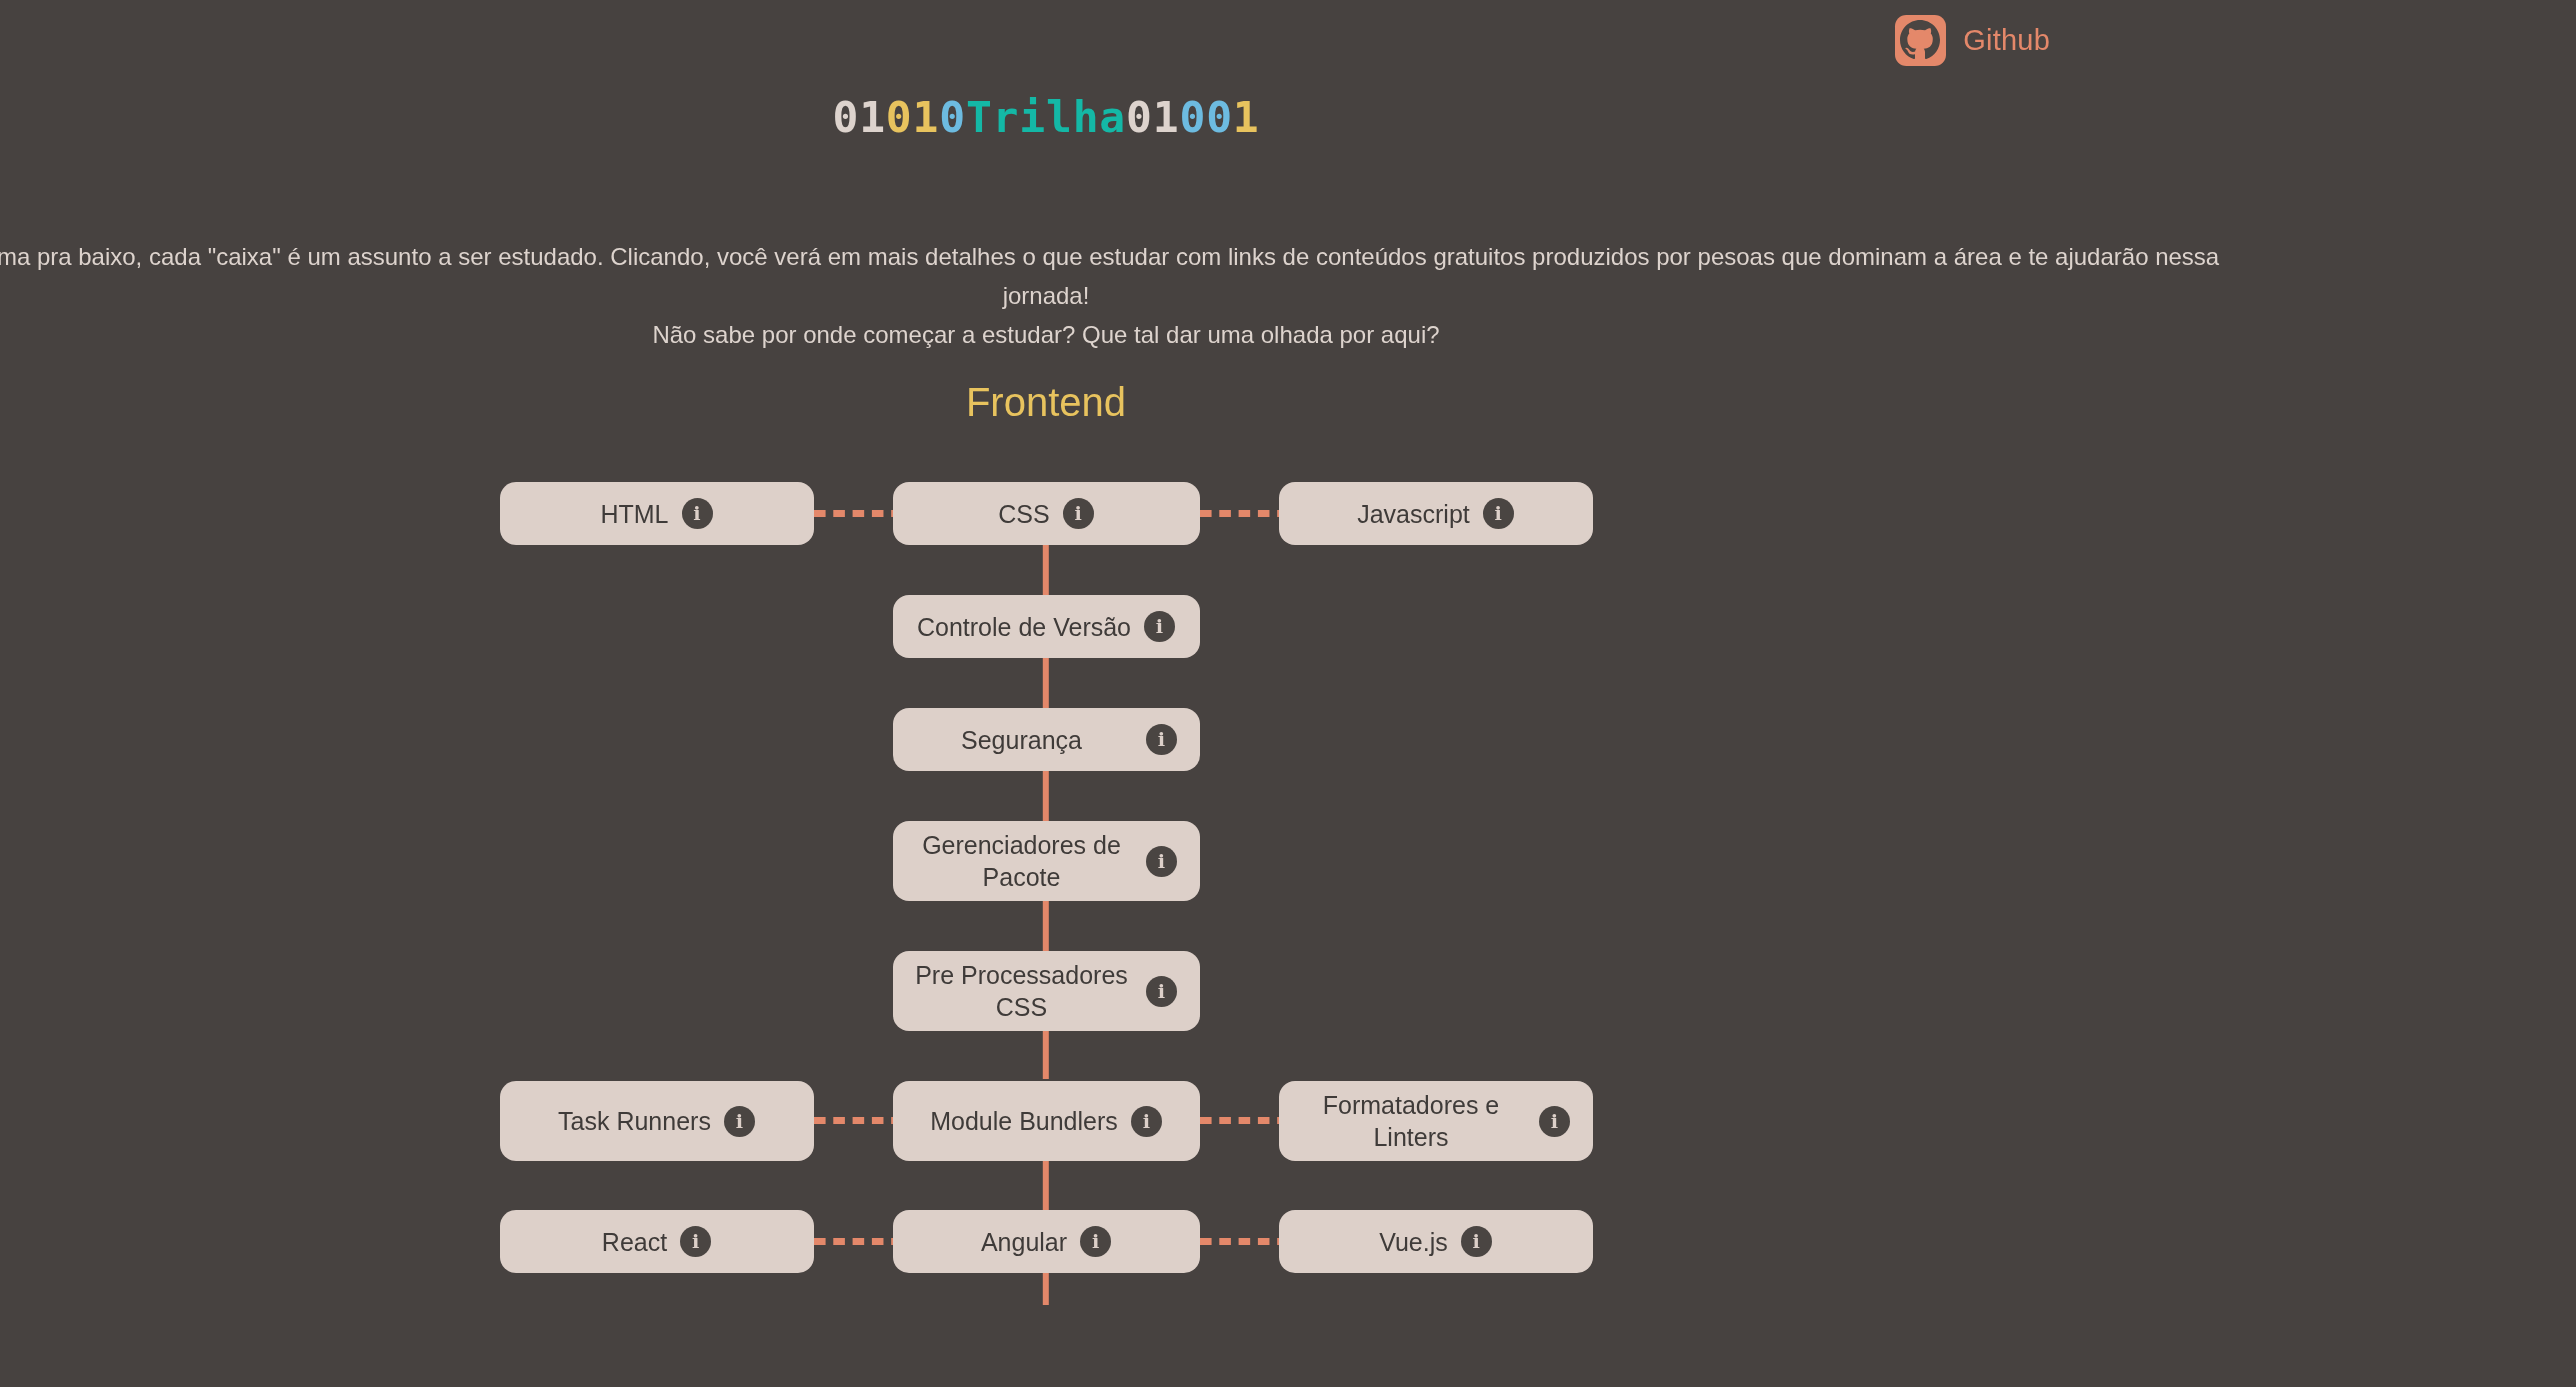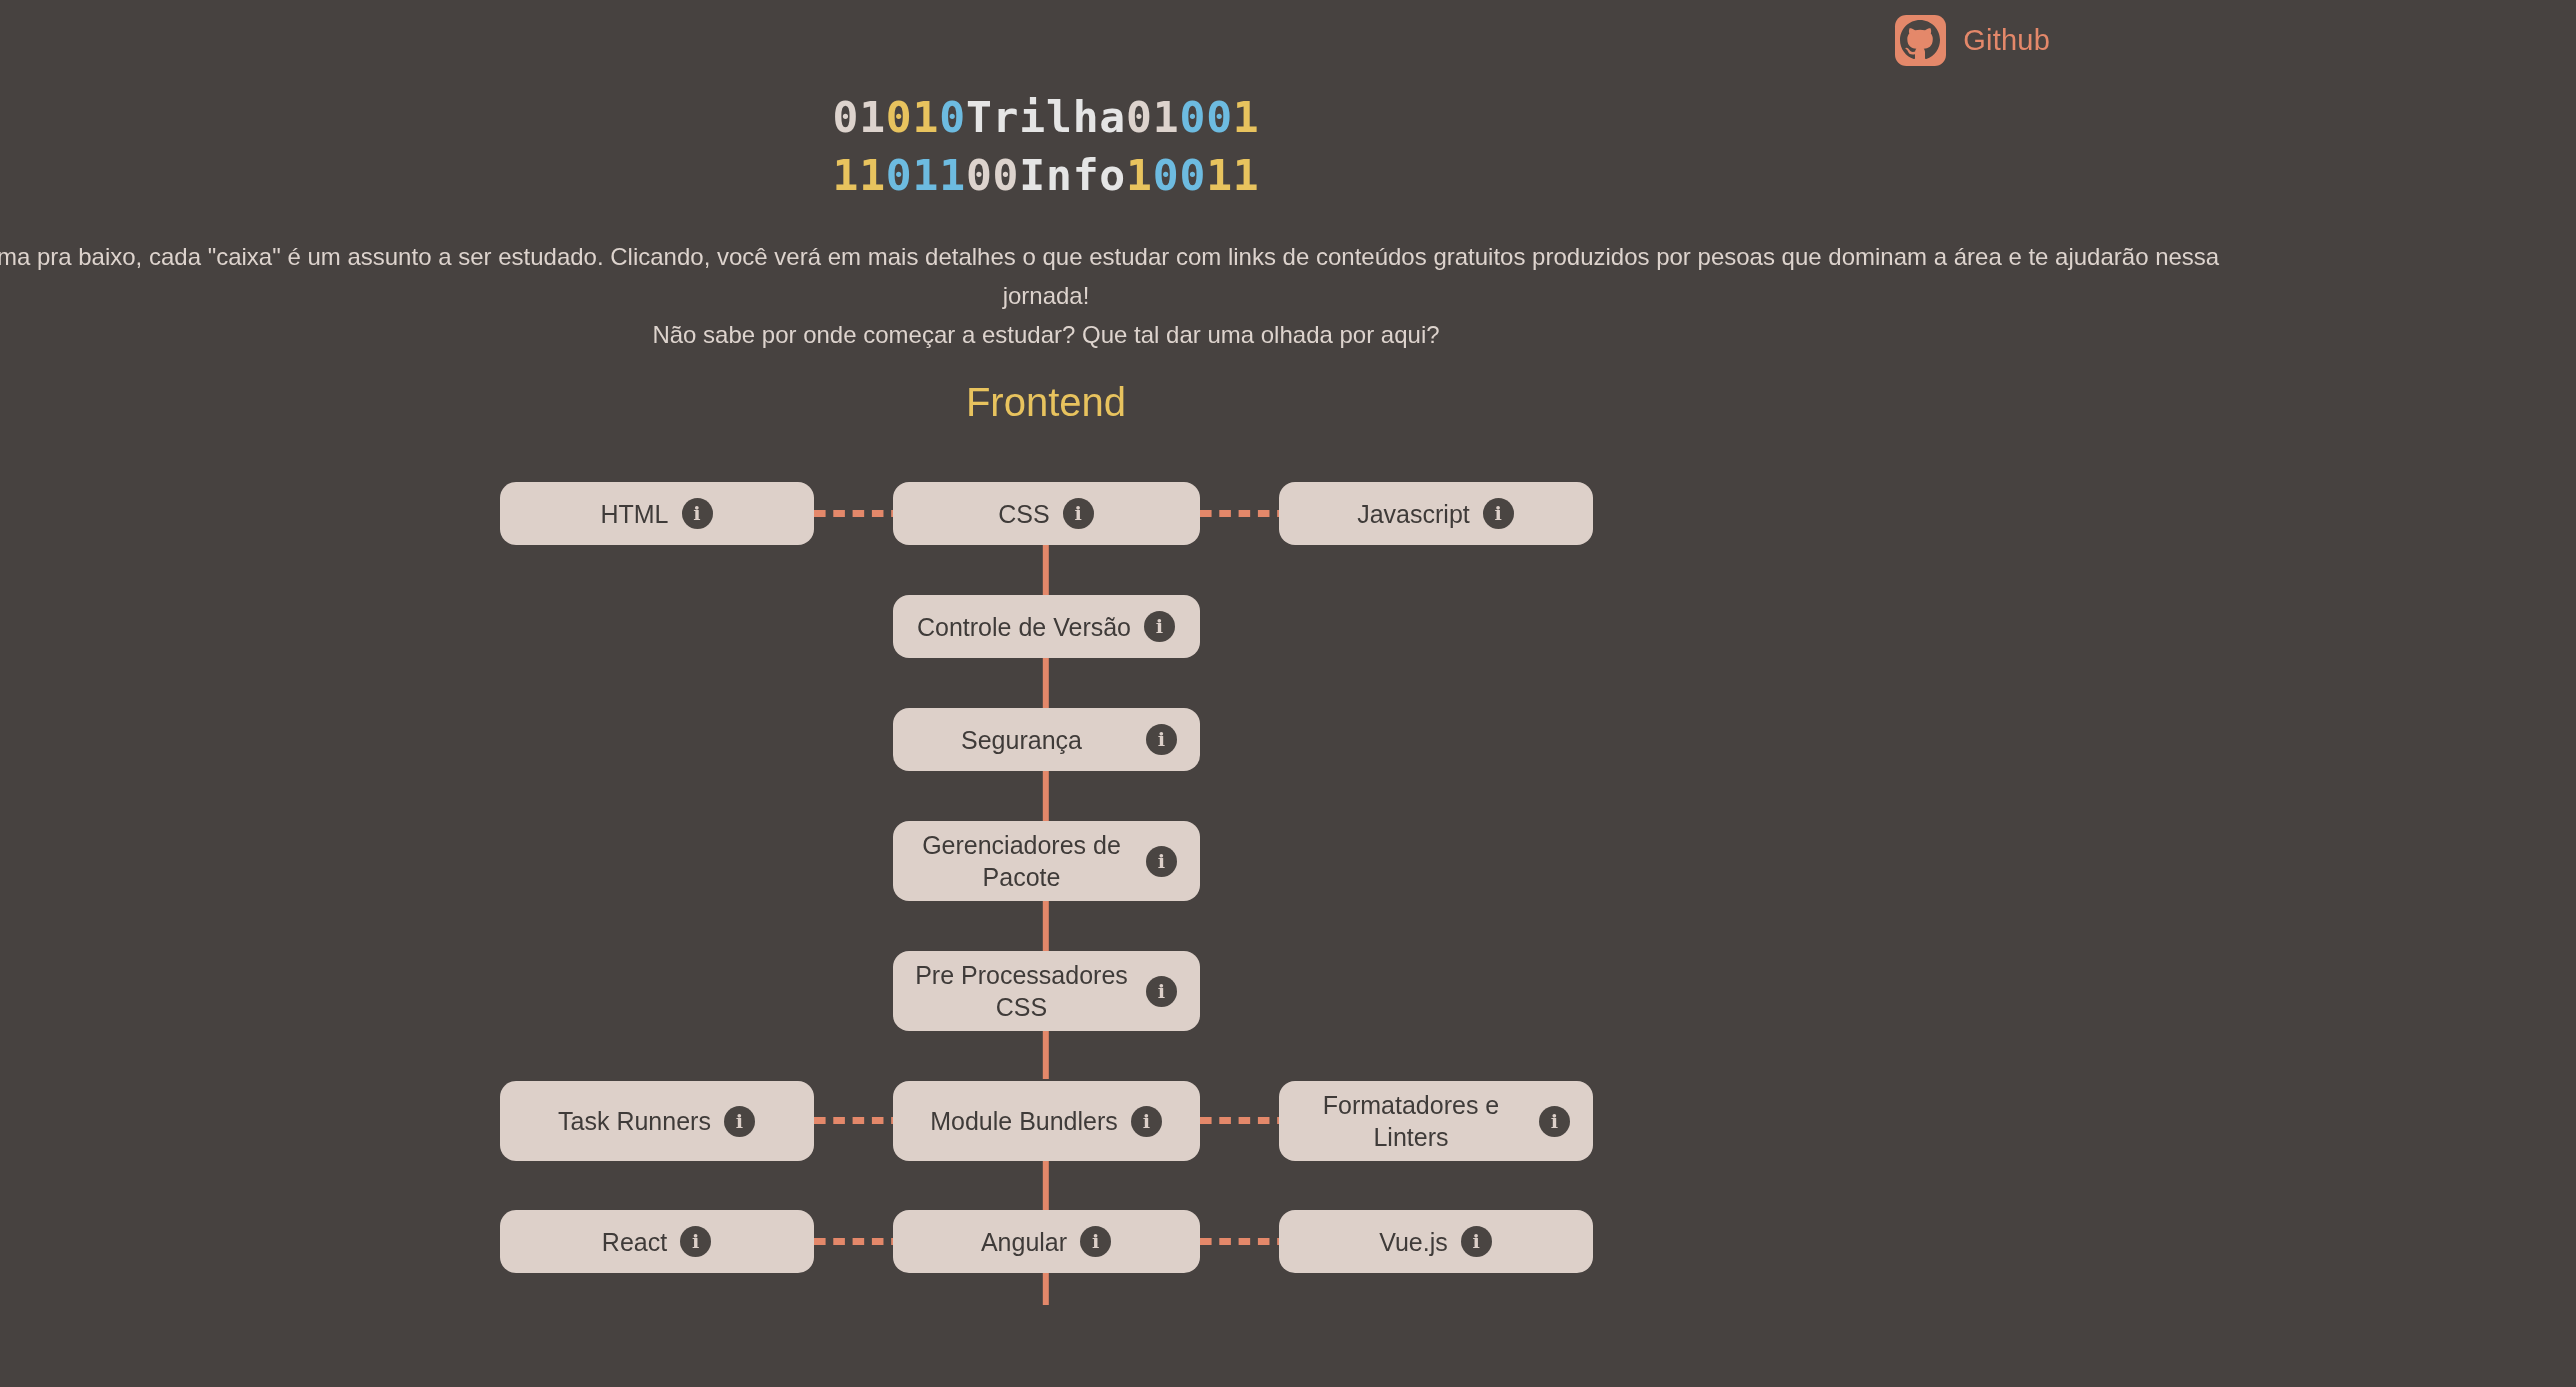--- a/index.html
+++ b/index.html
@@ -57,21 +57,21 @@
     font-family: "DejaVu Sans Mono", "Liberation Mono", monospace;
     font-weight: bold;
     font-size: 43px;
     line-height: 58px;
     letter-spacing: 0.8px;
   }
   .title-line { display: block; white-space: pre; }
   .c-cream  { color: #ddd3cd; }
   .c-yellow { color: #e8c35e; }
   .c-blue   { color: #6dbbe0; }
-  .c-orange { color: #e5e5e5; }
+  .c-orange { color: #14b8a6; }
 
   
   .intro {
     position: absolute;
     top: 237px;
     left: 50%;
     transform: translateX(-50%);
     width: 2436px;
     text-align: center;
     color: #ddd3cd;
@@ -191,21 +191,20 @@
           2 .27c1.53-1.04 2.2-.82 2.2-.82.44 1.1.16 1.92.08 2.12.51.56.82 1.27.82 2.15 0 3.07-1.87
           3.75-3.65 3.95.29.25.54.73.54 1.48 0 1.07-.01 1.93-.01 2.2 0 .21.15.46.55.38A8.012 8.012 0 0 0
           16 8c0-4.42-3.58-8-8-8z"></path>
       </svg>
     </span>
     <span class="github-label">Github</span>
   </a>
 
   <div class="title-block">
     <span class="title-line" id="title-line-1"><span class="c-cream">01</span><span class="c-yellow">01</span><span class="c-blue">0</span><span class="c-orange">Trilha</span><span class="c-cream">01</span><span class="c-blue">00</span><span class="c-yellow">1</span></span>
-    <span class="title-line" id="title-line-2"><span class="c-yellow">11</span><span class="c-blue">011</span><span class="c-cream">00</span><span class="c-orange">Info</span><span class="c-yellow">1</span><span class="c-blue">00</span><span class="c-yellow">11</span></span>
   </div>
 
   <div class="intro">
     <p>Lendo de cima pra baixo, cada "caixa" é um assunto a ser estudado. Clicando, você verá em mais detalhes o que estudar com links de conteúdos gratuitos produzidos por pesoas que dominam a área e te ajudarão nessa jornada!</p>
     <p>Não sabe por onde começar a estudar? Que tal dar uma olhada por aqui?</p>
   </div>
 
   <div class="section-title">Frontend</div>
 
   <div class="tree">

